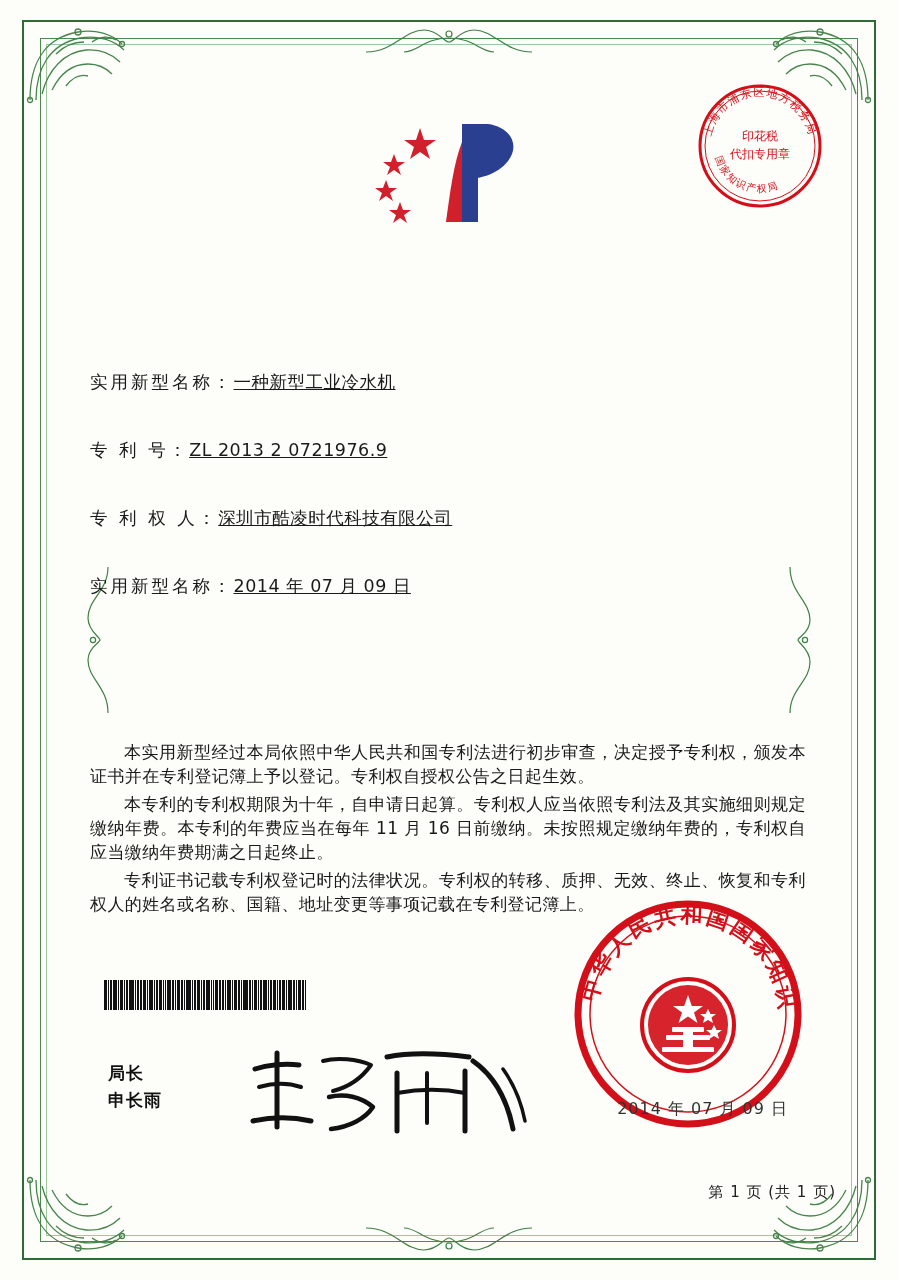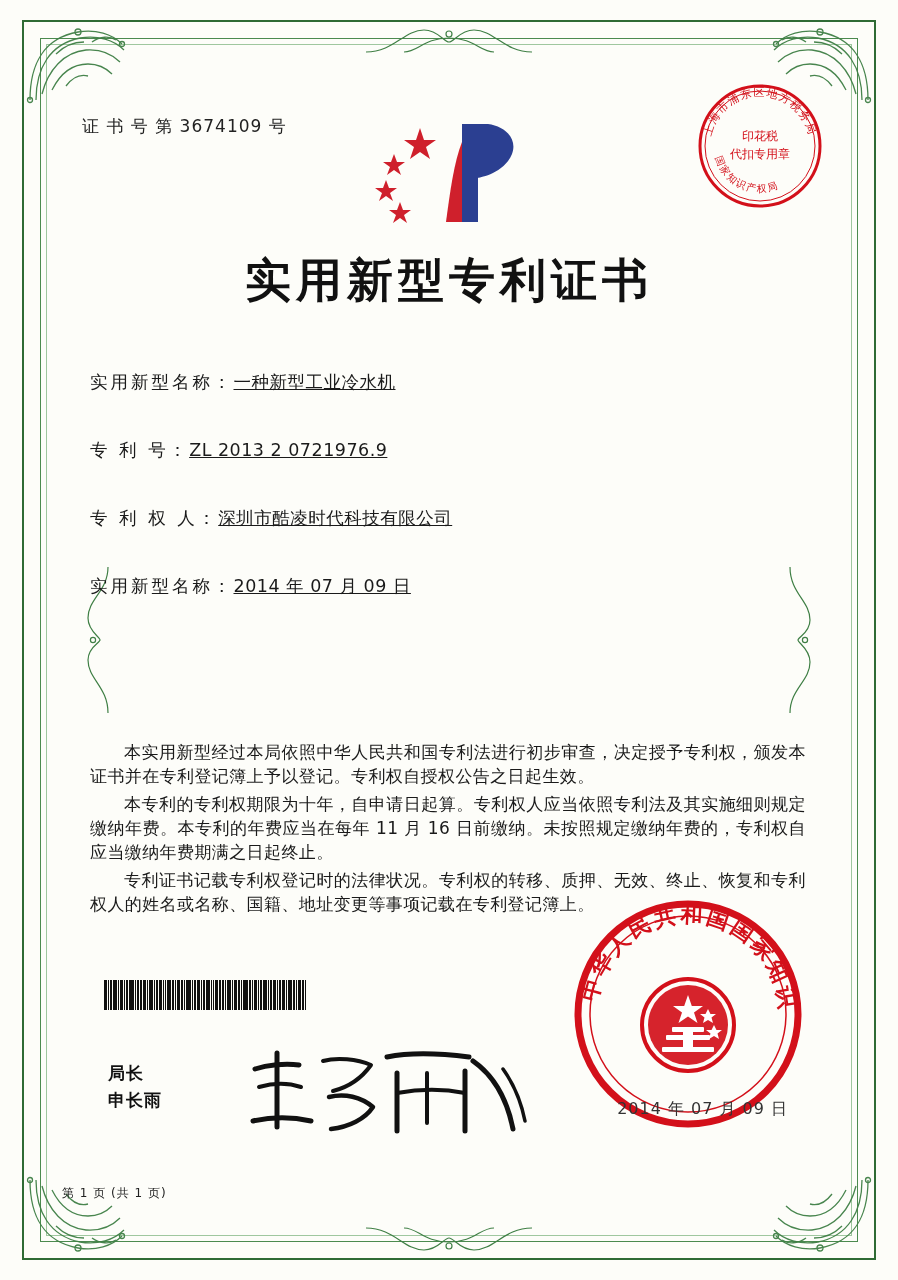--- a/index.html
+++ b/index.html
@@ -198,22 +198,22 @@
     font-size: 16px;
     color: #333;
     letter-spacing: 1px;
     white-space: nowrap;
   }
 
   .footer {
     position: absolute;
     left: 0; right: 0;
     bottom: 18px;
-    text-align: left;
-    font-size: 12px;
+    text-align: right;
+    font-size: 15px;
     color: #222;
     letter-spacing: 1px;
     margin-top: 39px;
   }
 </style>
 </head>
 <body>
 
 <div class="page">
 
@@ -300,21 +300,20 @@
   </div>
   <div class="edge-mid edge-right">
     <svg width="150" height="30" viewBox="0 0 150 30" fill="none" stroke="currentColor" stroke-width="1.2">
       <path d="M2 26 C28 26 36 6 55 6 C68 6 72 18 75 18 C78 18 84 6 97 6 C116 6 124 26 148 26"></path>
       <circle cx="75" cy="11" r="2.6"></circle>
     </svg>
   </div>
 
   <div class="content">
 
-    <div class="cert-no">证 书 号 第 3674109 号</div>
 
     <div class="logo">
       <svg viewBox="0 0 190 110">
         <path d="M108 6 L108 104 L124 104 L124 60 C124 60 150 56 158 36 C164 20 150 8 134 6 Z" fill="#2b3f91"></path>
         <path d="M92 104 L108 104 L108 24 C100 44 96 74 92 104 Z" fill="#cf202c"></path>
         <g fill="#cf202c">
           <polygon points="66,10 70,22 82,22 72,29 76,41 66,34 56,41 60,29 50,22 62,22"></polygon>
           <polygon points="40,36 43,44 51,44 44,49 47,57 40,52 33,57 36,49 29,44 37,44"></polygon>
           <polygon points="32,62 35,70 43,70 36,75 39,83 32,78 25,83 28,75 21,70 29,70"></polygon>
           <polygon points="46,84 49,92 57,92 50,97 53,105 46,100 39,105 42,97 35,92 43,92"></polygon>
@@ -332,21 +331,20 @@
           <textPath href="#taxTop" startOffset="6%">上海市浦东区地方税务局</textPath>
         </text>
         <text font-size="10" fill="#d3101a" font-family="DejaVu Sans, sans-serif" letter-spacing="1.5">
           <textPath href="#taxBot" startOffset="8%">国家知识产权局</textPath>
         </text>
         <text x="66" y="60" text-anchor="middle" font-size="12" fill="#d3101a" font-family="DejaVu Sans, sans-serif">印花税</text>
         <text x="66" y="78" text-anchor="middle" font-size="12" fill="#d3101a" font-family="DejaVu Sans, sans-serif">代扣专用章</text>
       </svg>
     </div>
 
-    <div class="doc-title">实用新型专利证书</div>
 
     <div class="fields">
       <div class="field">
         <span class="lbl">实用新型名称：</span><span class="val">一种新型工业冷水机</span>
       </div>
       <div class="field">
         <span class="lbl">专 利 号：</span><span class="val">ZL 2013 2 0721976.9</span>
       </div>
       <div class="field">
         <span class="lbl">专 利 权 人：</span><span class="val">深圳市酷凌时代科技有限公司</span>

